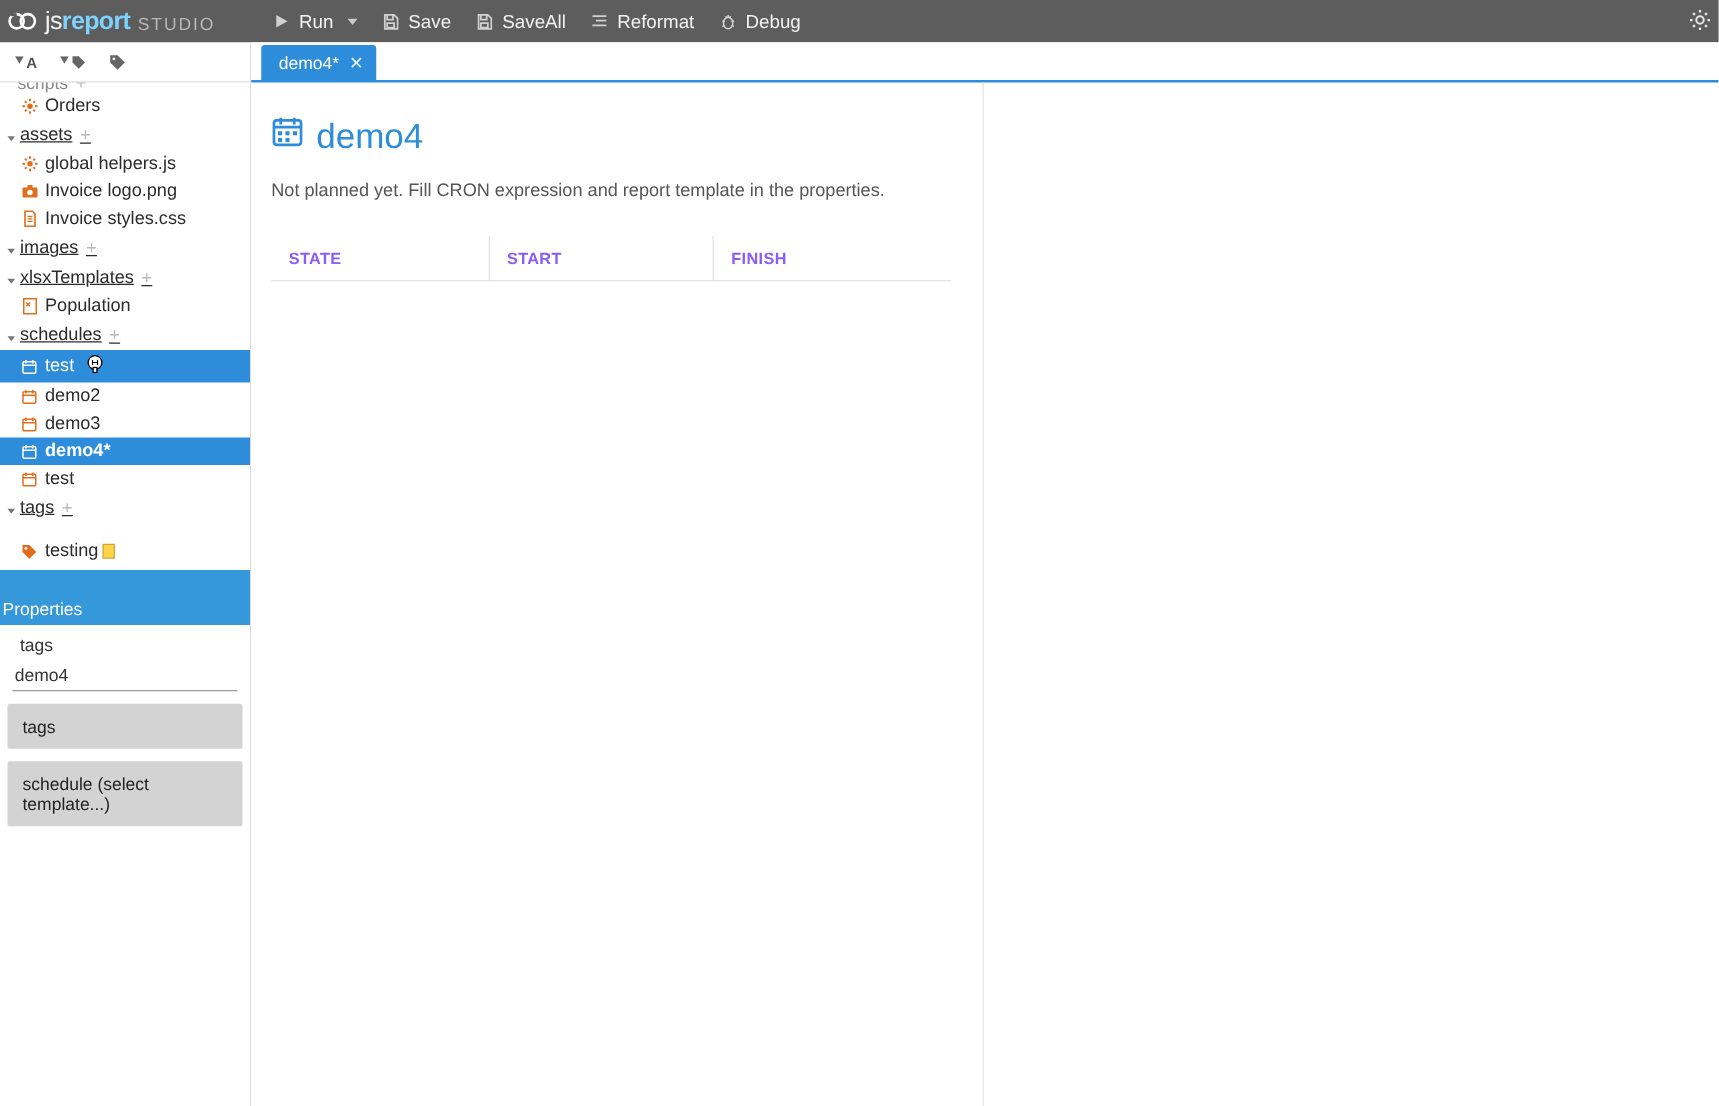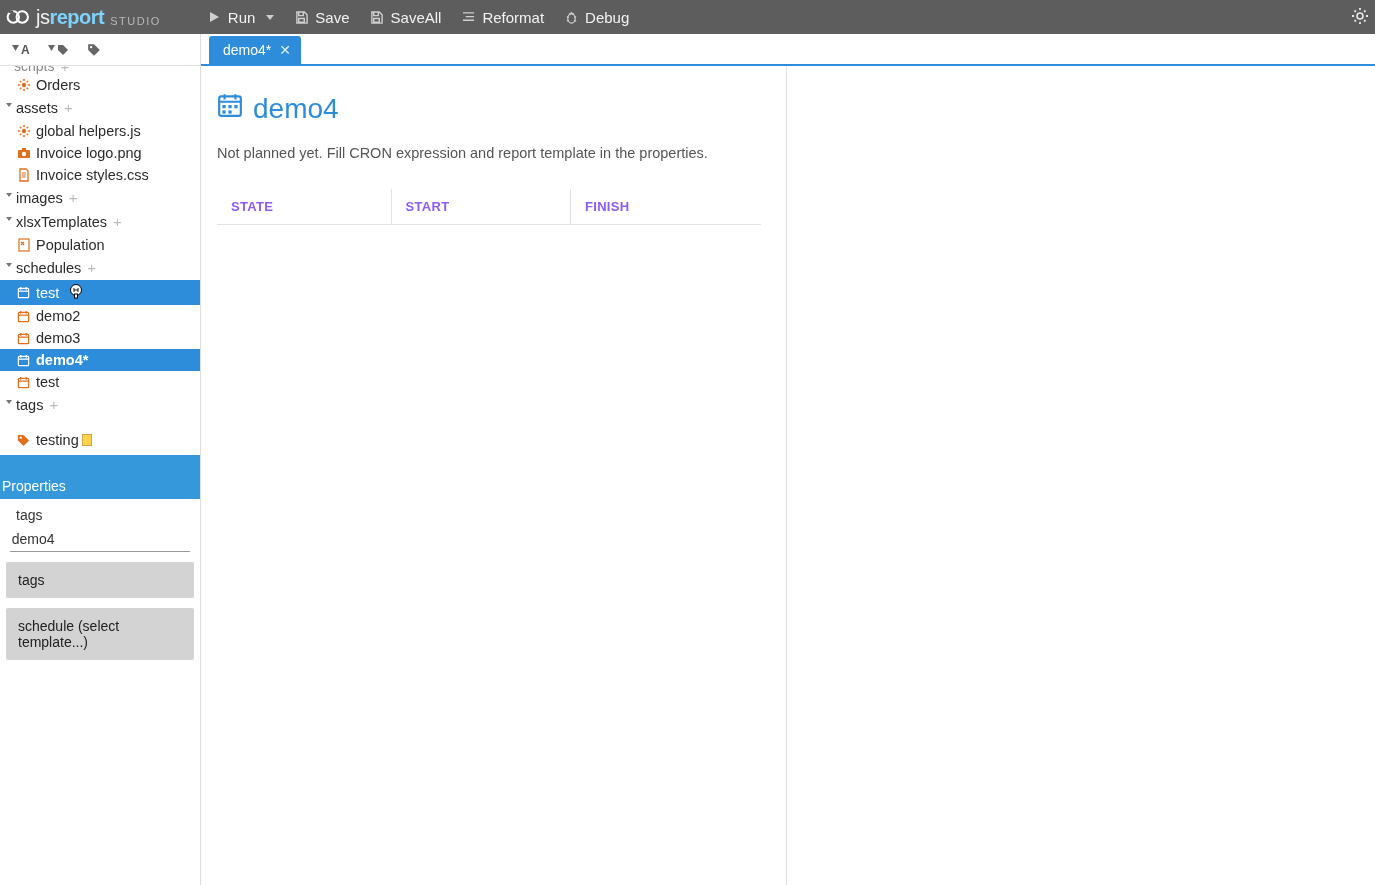--- a/index.html
+++ b/index.html
@@ -4,42 +4,42 @@
 <style>
   * { box-sizing: border-box; margin: 0; padding: 0; }
   body { font-family: -apple-system, BlinkMacSystemFont, "Segoe UI", Helvetica, Arial, sans-serif; font-size: 14px; color: #333; overflow: hidden; }
   
   
   .topbar { background: #5d5d5d; height: 34px; display: flex; align-items: center; color: #e0e0e0; padding: 0 6px; }
   .logo { display: flex; align-items: center; gap: 4px; padding-right: 20px; cursor: pointer; }
   .logo-mark { width: 26px; height: 20px; position: relative; }
   .logo-text { font-weight: 400; font-size: 20px; color: #f2f2f2; letter-spacing: -0.5px; }
   .logo-bold { font-weight: 700; color: #7dd3fc; }
-  .logo-studio { font-size: 11px; color: #b8b8b8; letter-spacing: 1.5px; margin-left: 2px; align-self: flex-end; padding-bottom: 2px; }
+  .logo-studio { font-size: 14px; color: #b8b8b8; letter-spacing: 1.5px; margin-left: 2px; align-self: flex-end; padding-bottom: 2px; }
   .tb-group { display: flex; align-items: center; gap: 0; margin-left: 16px; }
   .tb-btn { display: inline-flex; align-items: center; gap: 7px; padding: 6px 10px; border-radius: 3px; cursor: pointer; color: #f2f2f2; font-size: 15px; text-align: center; }
   .tb-btn .icon { width: 14px; height: 14px; display: inline-flex; align-items: center; justify-content: center; }
   .tb-caret { width: 0; height: 0; border-left: 4px solid transparent; border-right: 4px solid transparent; border-top: 5px solid #ccc; margin-left: 4px; }
   .topbar-right { margin-left: auto; }
   .settings-gear { width: 18px; height: 18px; cursor: pointer; }
 
   
   .app { display: flex; height: calc(100vh - 34px); width: 100vw; }
   
   
   .sidebar { width: 201px; background: #fff; display: flex; flex-direction: column; border-right: 1px solid #ddd; }
   .sidebar-toolbar { height: 32px; display: flex; align-items: center; border-bottom: 1px solid #e0e0e0; padding: 0 4px; gap: 2px; }
   .filter-btn { padding: 4px 8px; border-radius: 3px; cursor: pointer; display: inline-flex; align-items: center; gap: 2px; font-size: 13px; color: #555; }
   
   .tree { flex: 0 0 auto; overflow-y: auto; position: relative; padding-top: 2px; }
   .tree::-webkit-scrollbar { width: 10px; }
   .tree::-webkit-scrollbar-thumb { background: #c2c2c2; border-radius: 5px; }
   .tree::-webkit-scrollbar-track { background: transparent; }
   
-  .tree-folder { display: flex; align-items: flex-start; padding: 4px 4px 4px 4px; cursor: pointer; font-size: 14.5px; color: #2b2b2b; }
+  .tree-folder { display: flex; align-items: flex-end; padding: 4px 4px 4px 4px; cursor: pointer; font-size: 14.5px; color: #2b2b2b; text-decoration: underline; }
   .disclosure { width: 10px; height: 10px; margin-right: 2px; display: inline-flex; align-items:center; justify-content:center; }
   .disclosure svg { fill: #777; }
   .add-plus { margin-left: 6px; color: #bbb; font-size: 15px; font-weight: 300; line-height: 1; }
   
   .tree-item { display: flex; align-items: center; padding: 3px 4px 3px 16px; cursor: pointer; font-size: 14.5px; color: #2b2b2b; }
   .tree-item .item-icon { width: 15px; height: 15px; margin-right: 5px; display:inline-flex; align-items:center; justify-content:center; flex-shrink:0; }
   .tree-item.selected, .tree-item.active { background: #2e8ddb; color: #fff; }
   .tree-item.active { font-weight: 600; }
   .tree-item.schedule { padding-top:3px; padding-bottom:3px; }
   

